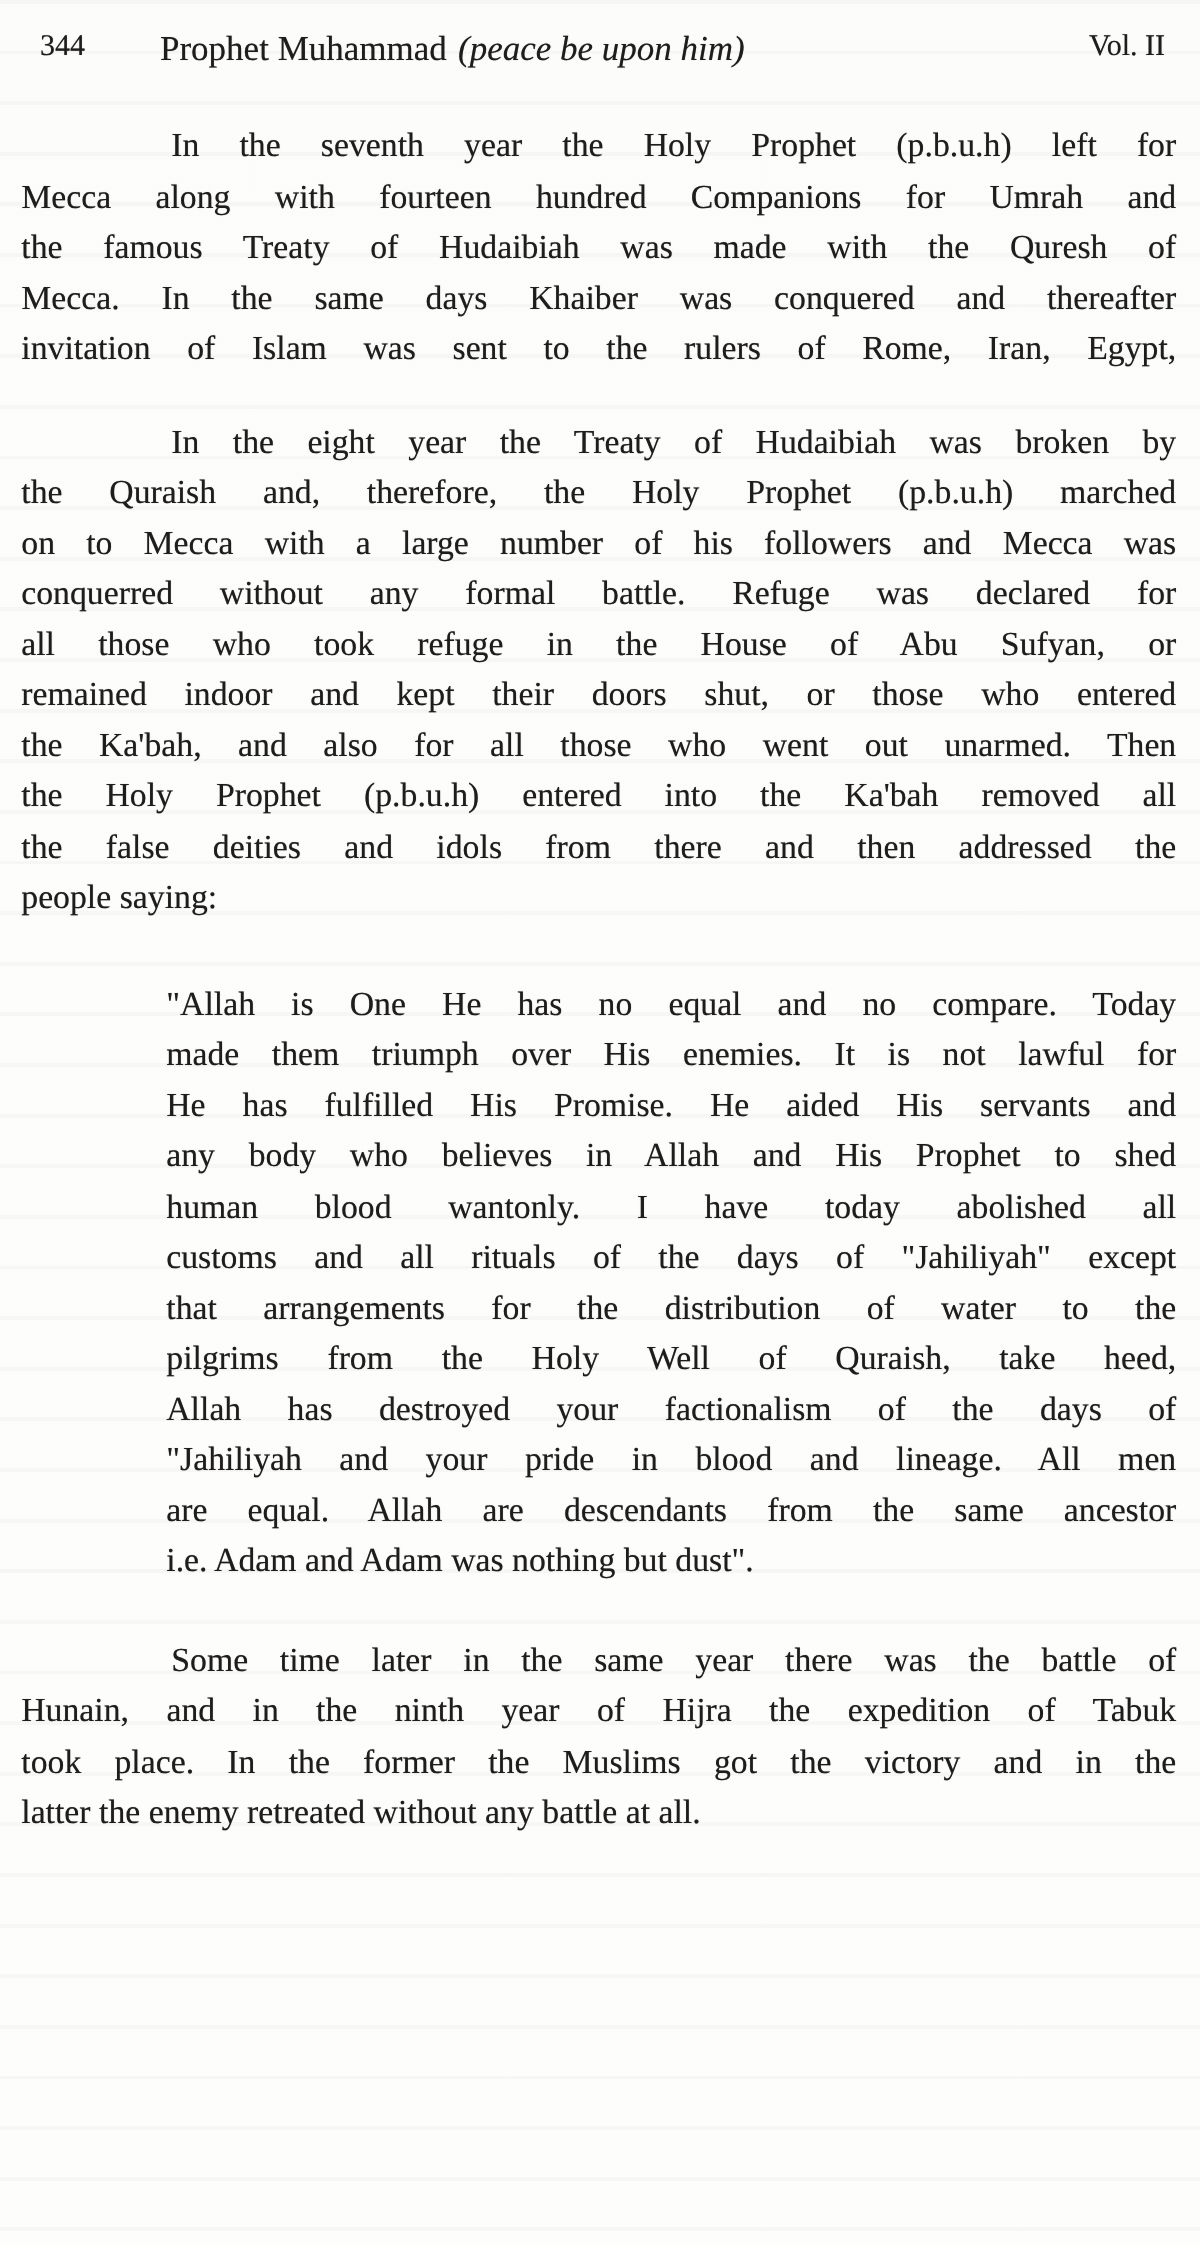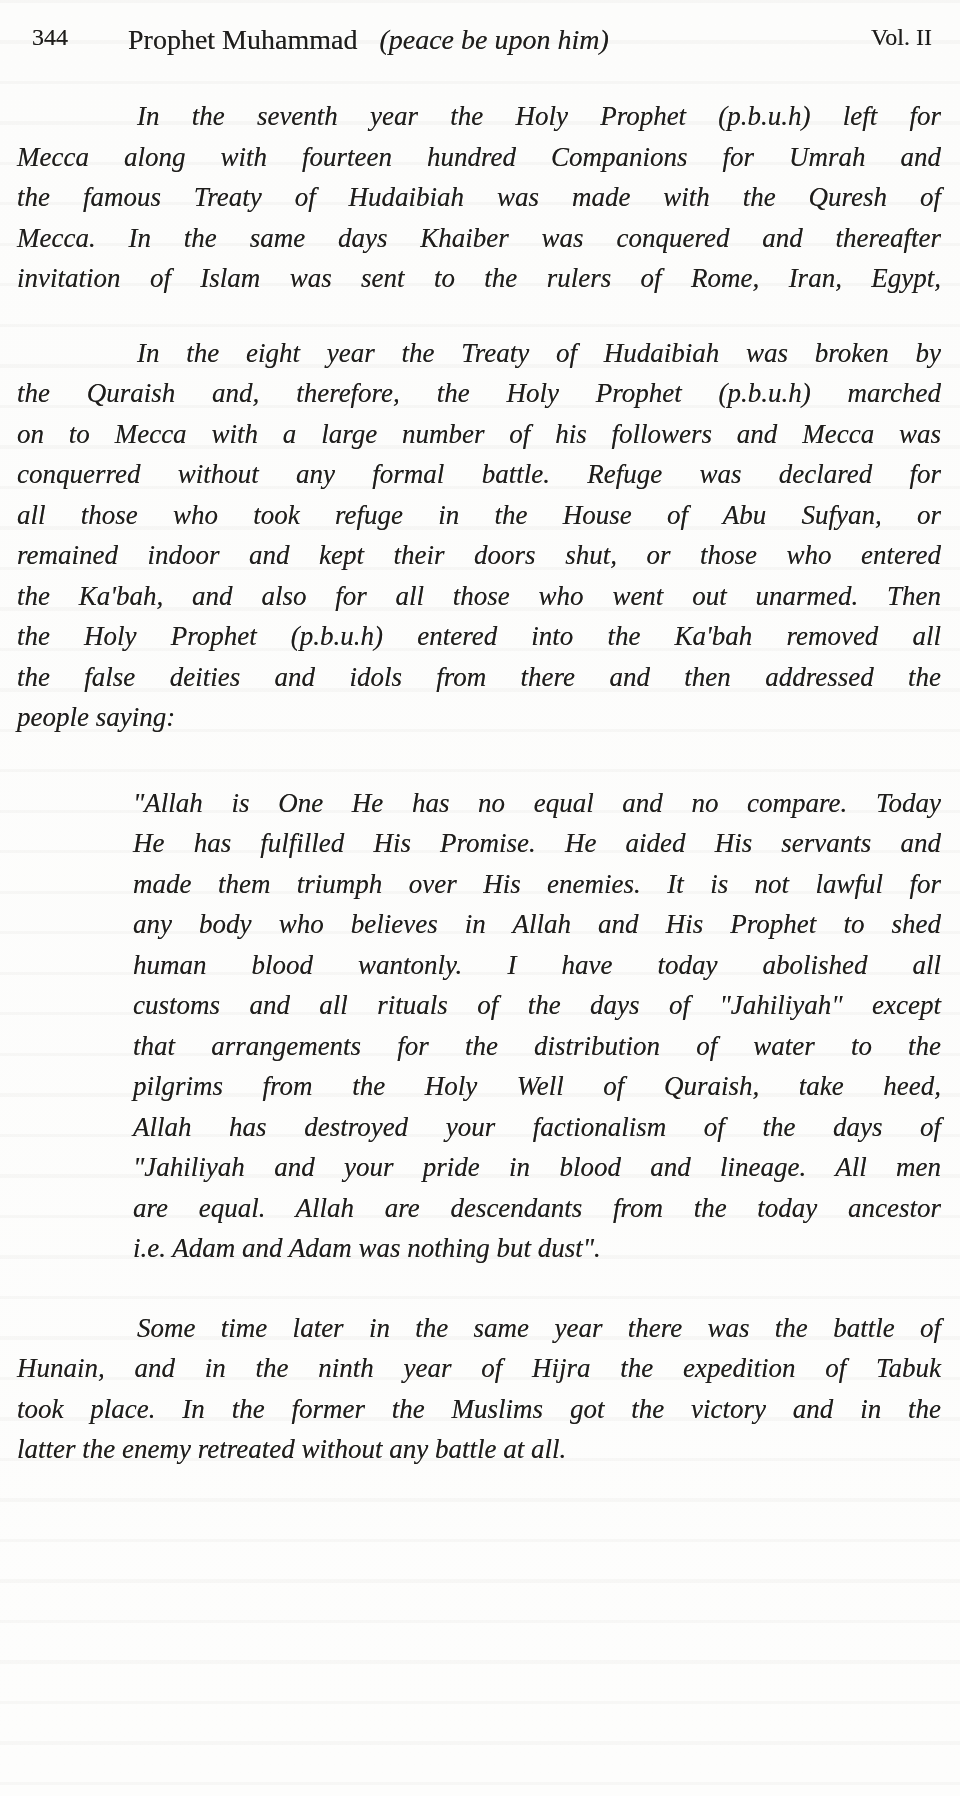--- a/index.html
+++ b/index.html
@@ -36,31 +36,30 @@
     top: 24px;
     font-size: 24px;
   }
   .book-title {
     position: absolute;
     left: 128px;
     top: 24px;
     font-size: 28px;
     white-space: nowrap;
   }
-  .book-title .t-regular { margin-right: 22px; }
+  .book-title .t-regular { margin-right: 9px; }
   .book-title .t-italic { font-style: italic; }
   .volume-label {
     position: absolute;
     right: 28px;
     top: 24px;
     font-size: 24px;
   }
   .page-body {
     padding: 0 19px 0 17px;
-    font-style: italic;
   }
   .para {
     line-height: 40.5px;
   }
   .para-1 { margin-top: 26px; }
   .para-2 { margin-top: 34px; }
   .para-quote {
     margin-top: 45px;
     margin-left: 116px;
   }
@@ -108,30 +107,30 @@
         <div class="tline">all those who took refuge in the House of Abu Sufyan, or</div>
         <div class="tline">remained indoor and kept their doors shut, or those who entered</div>
         <div class="tline">the Ka'bah, and also for all those who went out unarmed. Then</div>
         <div class="tline">the Holy Prophet (p.b.u.h) entered into the Ka'bah removed all</div>
         <div class="tline">the false deities and idols from there and then addressed the</div>
         <div class="tline last">people saying:</div>
       </div>
 
     <div class="para para-quote">
         <div class="tline first">"Allah is One He has no equal and no compare. Today</div>
+        <div class="tline">made them triumph over His enemies. It is not lawful for</div>
         <div class="tline">He has fulfilled His Promise. He aided His servants and</div>
-        <div class="tline">made them triumph over His enemies. It is not lawful for</div>
         <div class="tline">any body who believes in Allah and His Prophet to shed</div>
         <div class="tline">human blood wantonly. I have today abolished all</div>
         <div class="tline">customs and all rituals of the days of "Jahiliyah" except</div>
         <div class="tline">that arrangements for the distribution of water to the</div>
         <div class="tline">pilgrims from the Holy Well of Quraish, take heed,</div>
         <div class="tline">Allah has destroyed your factionalism of the days of</div>
         <div class="tline">"Jahiliyah and your pride in blood and lineage. All men</div>
-        <div class="tline">are equal. Allah are descendants from the today ancestor</div>
+        <div class="tline">are equal. Allah are descendants from the same ancestor</div>
         <div class="tline last">i.e. Adam and Adam was nothing but dust".</div>
       </div>
 
     <div class="para para-4 indented">
         <div class="tline first">Some time later in the same year there was the battle of</div>
         <div class="tline">Hunain, and in the ninth year of Hijra the expedition of Tabuk</div>
         <div class="tline">took place. In the former the Muslims got the victory and in the</div>
         <div class="tline last">latter the enemy retreated without any battle at all.</div>
       </div>
 

